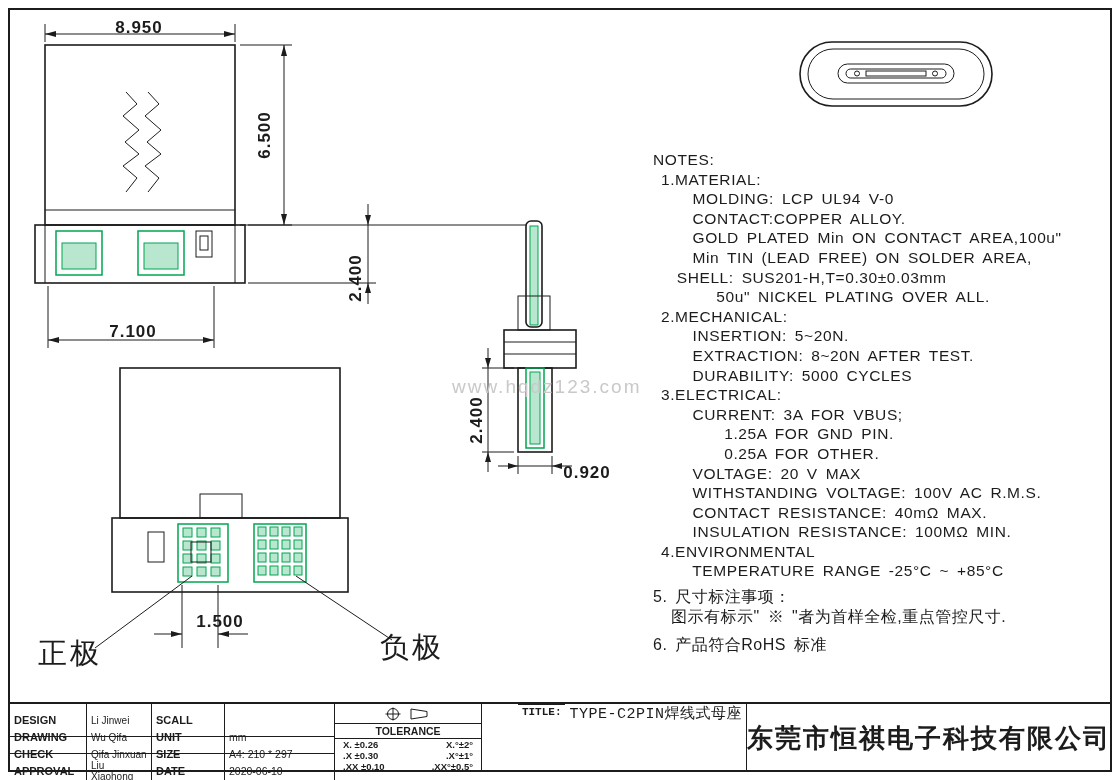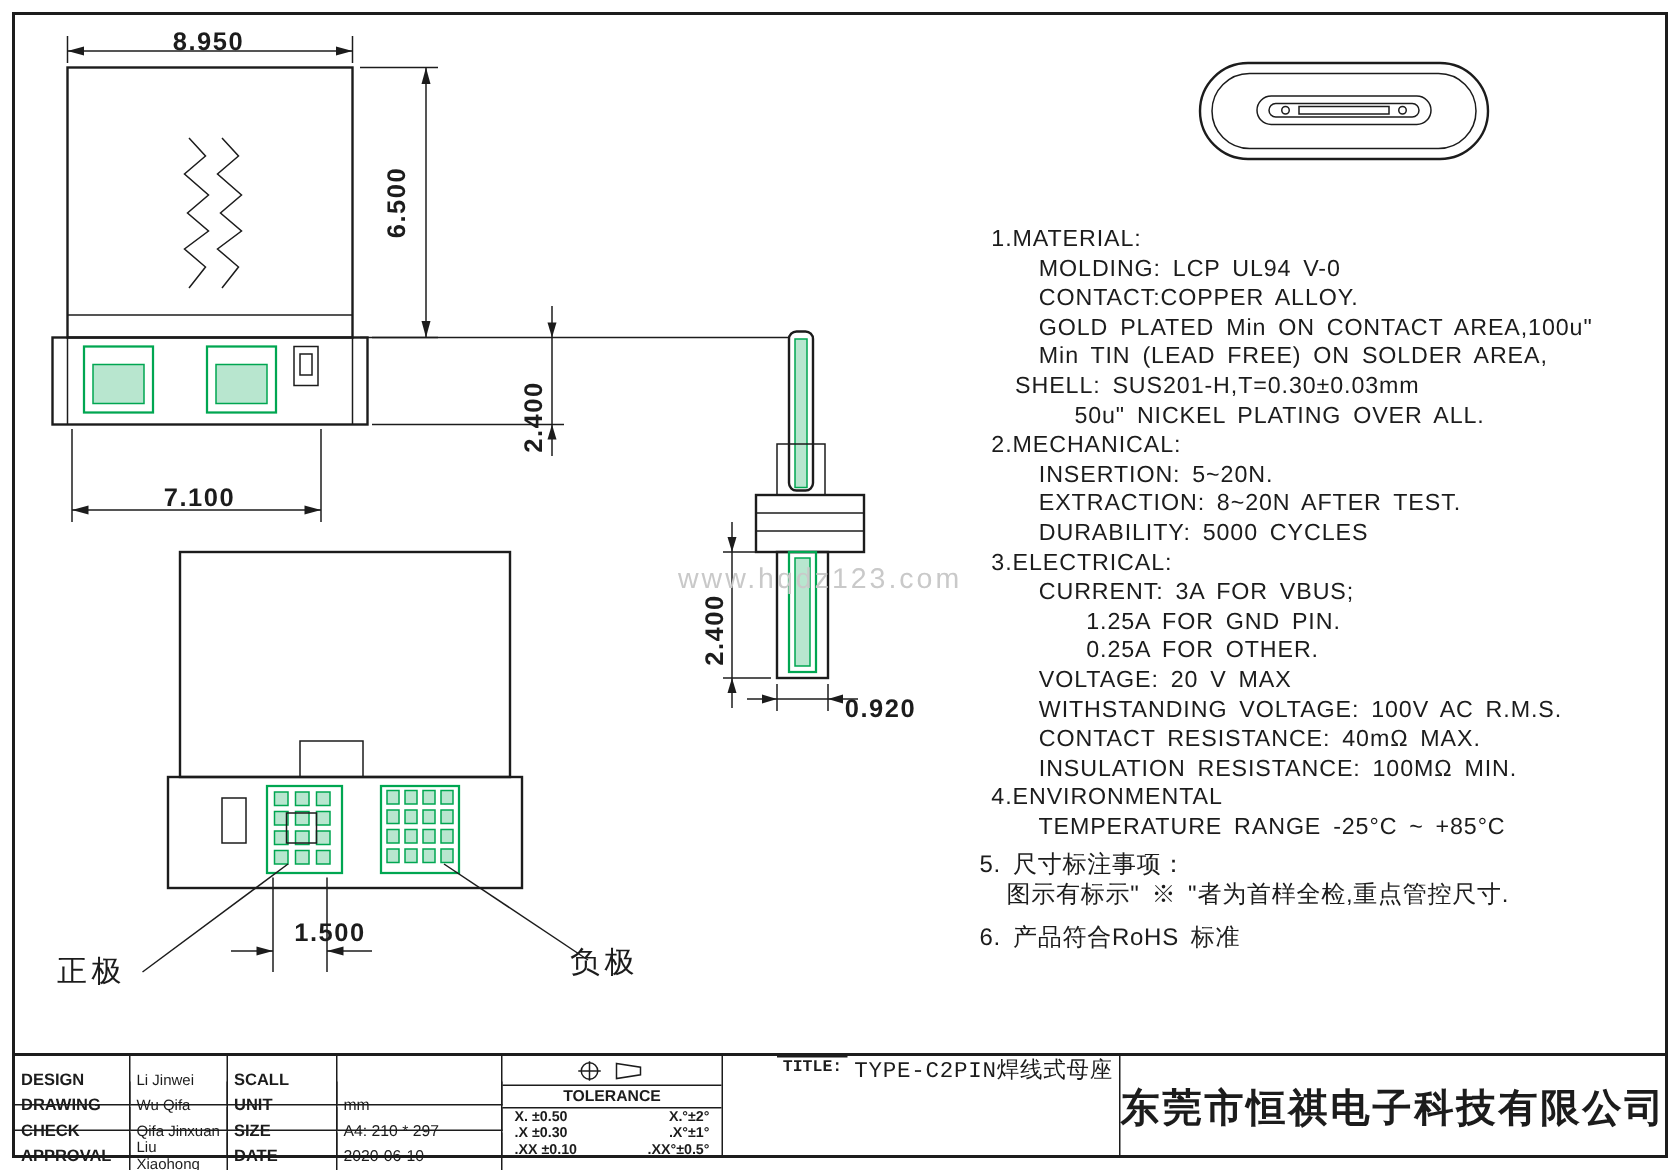--- a/index.html
+++ b/index.html
@@ -11,21 +11,21 @@
     border:2px solid var(--line,#1c1c1c);box-sizing:border-box;}
   svg .ln{stroke:var(--line,#1c1c1c);stroke-width:1.6;fill:none;}
   svg .thin{stroke:var(--line,#1c1c1c);stroke-width:1;fill:none;}
   svg .grn{stroke:var(--green,#00a651);stroke-width:1.5;fill:none;}
   svg .grnf{stroke:var(--green,#00a651);stroke-width:1;fill:var(--green,#00a651);fill-opacity:.28;}
   svg .arr{fill:var(--line,#1c1c1c);stroke:none;}
   .drawing{position:absolute;left:0;top:0;}
   .dim{position:absolute;font-weight:bold;font-size:17px;letter-spacing:1px;
     white-space:nowrap;text-align:center;}
   .vdim{transform:rotate(-90deg);transform-origin:center;height:18px;line-height:18px;}
-  .pole{position:absolute;font-size:20px;letter-spacing:3px;font-weight:500;}
+  .pole{position:absolute;font-size:29px;letter-spacing:3px;font-weight:500;}
   .watermark{position:absolute;left:452px;top:376px;font-size:19px;
     color:var(--watermark,#c9c9c9);letter-spacing:2px;}
   .notes{position:absolute;left:653px;top:150px;width:458px;font-size:15.5px;
     line-height:19.6px;letter-spacing:.6px;word-spacing:3px;}
   .notes .nbody{white-space:pre;}
   .notes .cn{font-weight:normal;font-size:16px;letter-spacing:.5px;}
   .notes .cn.ind{padding-left:18px;}
   .notes .cn.m5{margin-top:6px;}
   .notes .cn.m6{margin-top:9px;}
   
@@ -198,20 +198,21 @@
 <span class="dim vdim" style="left:442px;top:411px;width:70px;">2.400</span>
 <span class="dim" style="left:552px;top:442px;width:70px;margin-top:21px;">0.920</span>
 <span class="dim" style="left:188px;top:612px;width:64px;">1.500</span>
 
 <span class="pole" style="left:38px;top:634px;">正极</span>
 <span class="pole" style="left:380px;top:628px;">负极</span>
 
 <div class="watermark">www.hqdz123.com</div>
 
 <div class="notes">
+  <div>NOTES:</div>
   <div class="nbody"> 1.MATERIAL:
      MOLDING: LCP UL94 V-0
      CONTACT:COPPER ALLOY.
      GOLD PLATED Min ON CONTACT AREA,100u"
      Min TIN (LEAD FREE) ON SOLDER AREA,
    SHELL: SUS201-H,T=0.30±0.03mm
         50u" NICKEL PLATING OVER ALL.
  2.MECHANICAL:
      INSERTION: 5~20N.
      EXTRACTION: 8~20N AFTER TEST.
@@ -260,21 +261,21 @@
     <div class="tol-sym">
       <svg width="46" height="14" viewBox="0 0 46 14">
         <circle cx="8" cy="7" r="5.5" class="thin"></circle>
         <line x1="0.5" y1="7" x2="15.5" y2="7" class="thin"></line>
         <line x1="8" y1="0.5" x2="8" y2="13.5" class="thin"></line>
         <path d="M26 2 L42 4.5 L42 9.5 L26 12 Z" class="thin"></path>
       </svg>
     </div>
     <div class="tol-head">TOLERANCE</div>
     <div class="tol-row">
-      <span>X.  ±0.50</span>
+      <span>X.  ±0.26</span>
       <span>X.°±2°</span>
     </div>
     <div class="tol-row">
       <span>.X  ±0.30</span>
       <span>.X°±1°</span>
     </div>
     <div class="tol-row">
       <span>.XX ±0.10</span>
       <span>.XX°±0.5°</span>
     </div>

